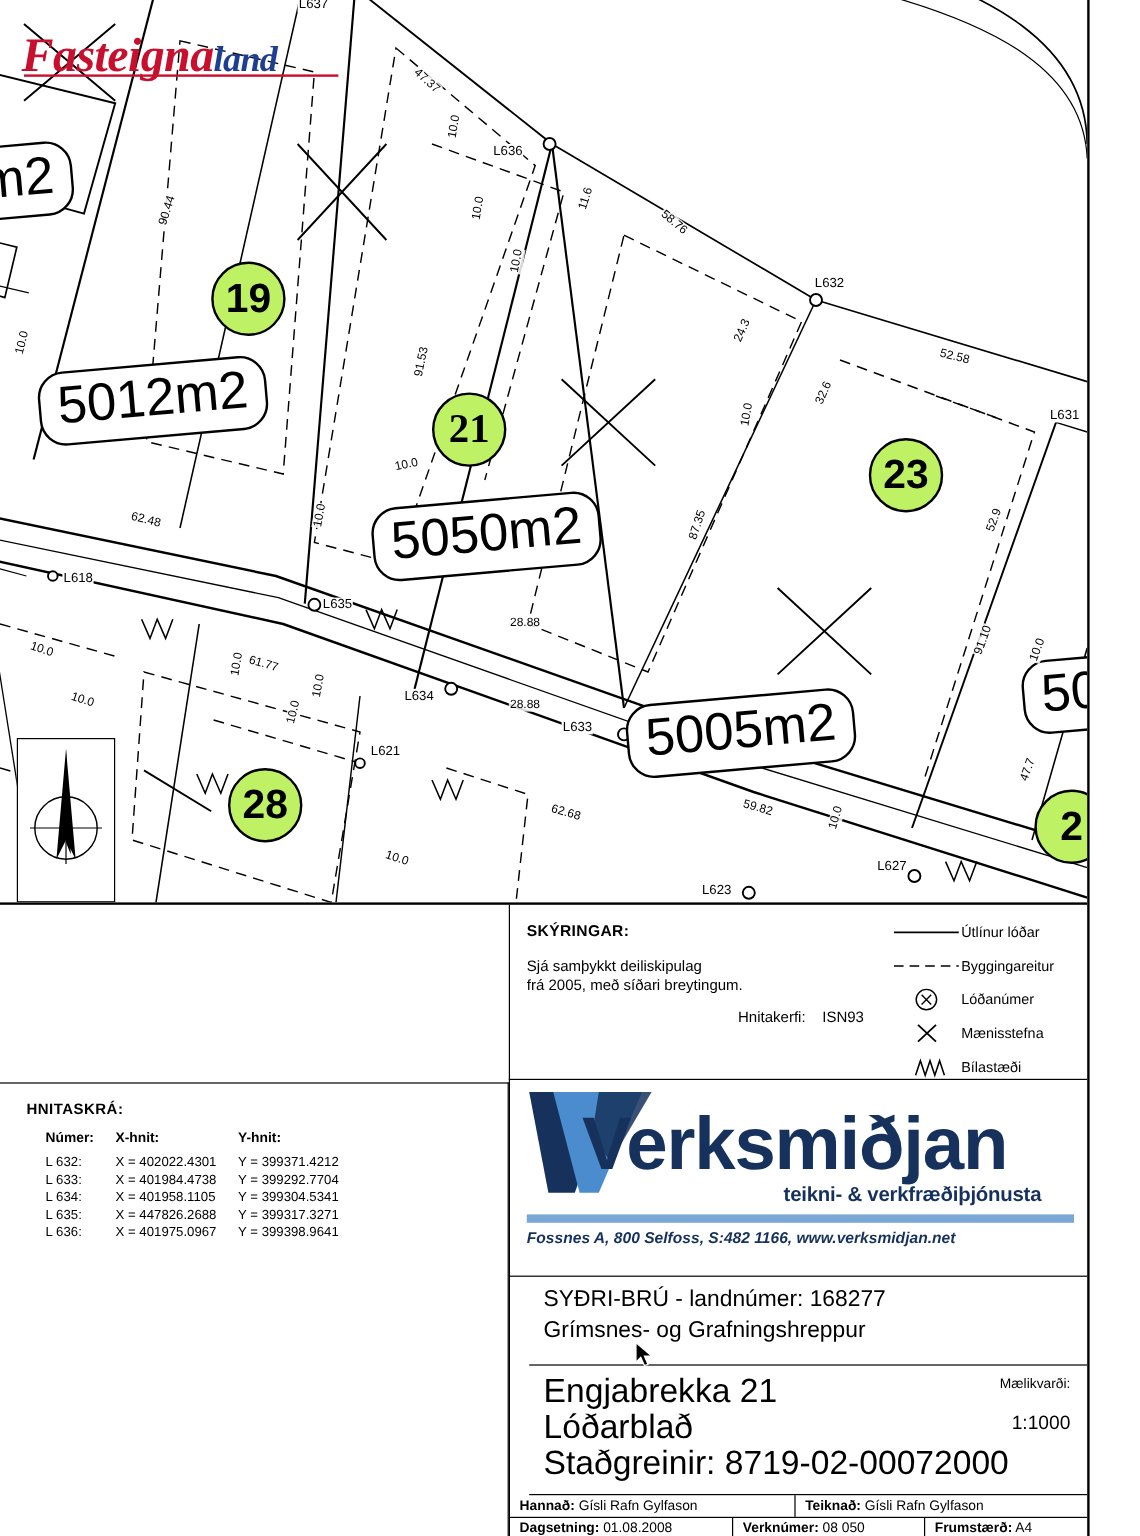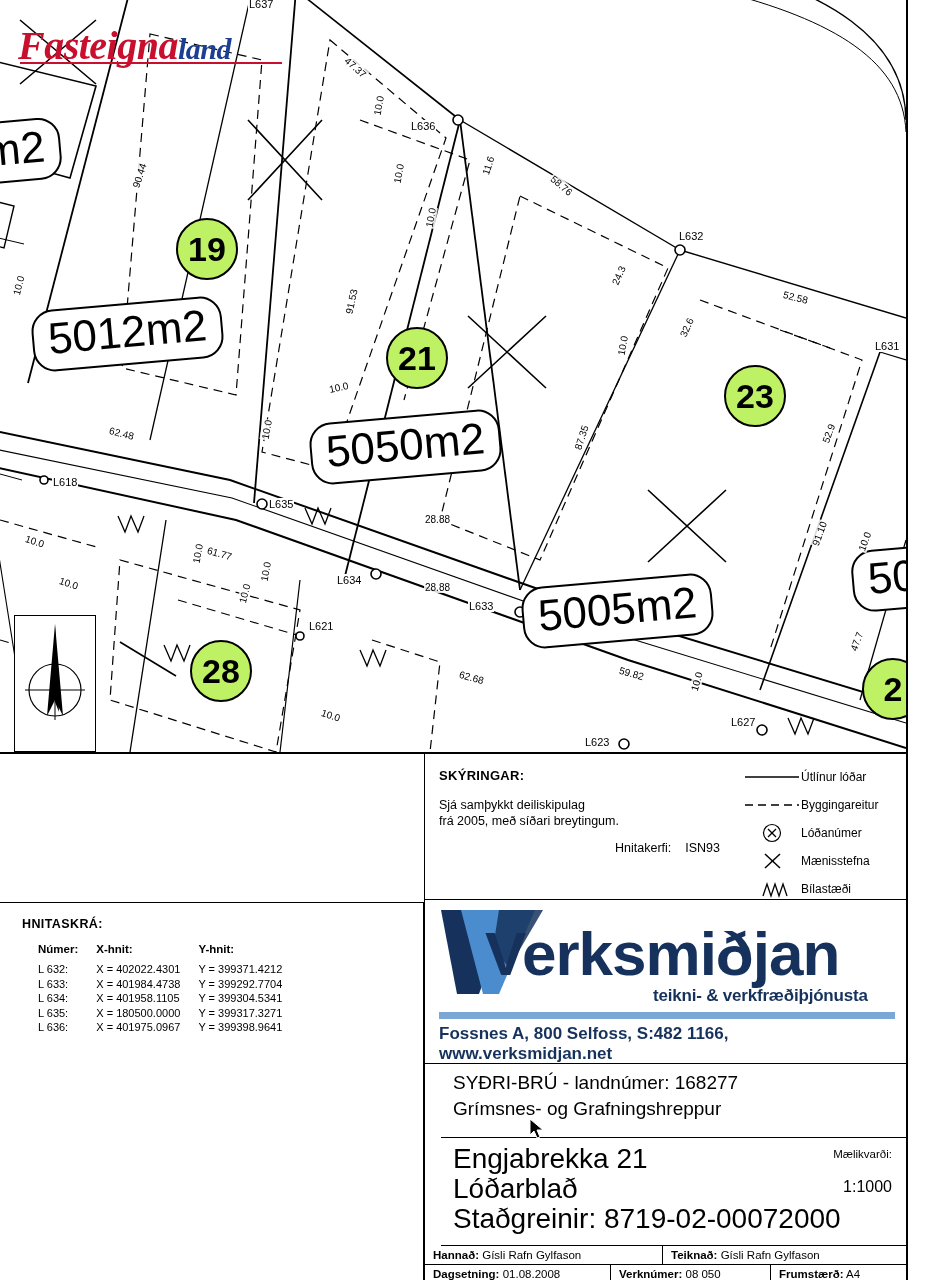--- a/index.html
+++ b/index.html
@@ -108,21 +108,21 @@
     font-weight:bold; font-size:62px; letter-spacing:-1px; color:#16325c;
   }
   #brand .vsub {
     position:absolute; left:228px; top:86px; font-size:17px; font-weight:bold;
     color:#16325c; letter-spacing:-0.2px;
   }
   #brand .vbar {
     position:absolute; left:14px; top:112px; width:456px; height:7px; background:#7aa7d6;
   }
   #brand .vaddr {
-    position:absolute; left:14px; top:124px; font-size:17px; font-weight:bold; color:#16325c;
+    position:absolute; left:14px; top:124px; font-size:13px; font-weight:bold; color:#16325c;font-style:italic;
   }
 
   #titleblock {
     position:absolute; left:424px; top:1064px; width:482px; height:216px;
     border-left:1.8px solid #000;
   }
   .tb-row { border-bottom:1.8px solid #000; padding:6px 12px;margin-left:16px; }
   .tb-l1 { font-size:19px; line-height:26px; }
   .tb-l2 { font-size:19px; line-height:26px; }
   .tb-addr { font-size:28px; line-height:30px; }
@@ -228,21 +228,21 @@
         <circle cx="255" cy="2" r="4"></circle>
       </g>
     </svg>
 
     <div class="logo">
       <span class="word1">Fasteigna</span><span class="word2">land</span>
       <div class="rule"></div>
     </div>
 
     <div class="lotnum" style="left:176px; top:218px;">19</div>
-    <div class="lotnum" style="left:386px; top:327px;">21</div>
+    <div class="lotnum" style="left:360px; top:327px;font-family:Liberation Serif, serif;">21</div>
     <div class="lotnum" style="left:724px; top:365px;">23</div>
     <div class="lotnum" style="left:190px; top:640px;">28</div>
 
     <div class="arealbl" style="left:32px; top:303px; transform:rotate(-5deg);">5012m2</div>
     <div class="arealbl" style="left:310px; top:416px; transform:rotate(-5deg);">5050m2</div>
     <div class="arealbl" style="left:522px; top:580px; transform:rotate(-5deg);">5005m2</div>
 
     <div class="arealbl" style="left:-32px; top:120px; transform:rotate(-5deg);">m2</div>
     <div class="arealbl" style="left:852px; top:548px; transform:rotate(-5deg); border-radius:22px;">50</div>
     <div class="lotnum" style="left:862px; top:658px;">2</div>
@@ -384,21 +384,21 @@
           <td>X = 401984.4738</td>
           <td>Y = 399292.7704</td>
         </tr>
         <tr>
           <td class="num">L 634:</td>
           <td>X = 401958.1105</td>
           <td>Y = 399304.5341</td>
         </tr>
         <tr>
           <td class="num">L 635:</td>
-          <td>X = 180500.0000</td>
+          <td>X = 447826.2688</td>
           <td>Y = 399317.3271</td>
         </tr>
         <tr>
           <td class="num">L 636:</td>
           <td>X = 401975.0967</td>
           <td>Y = 399398.9641</td>
         </tr>
       </tbody>
     </table>
   </div>

